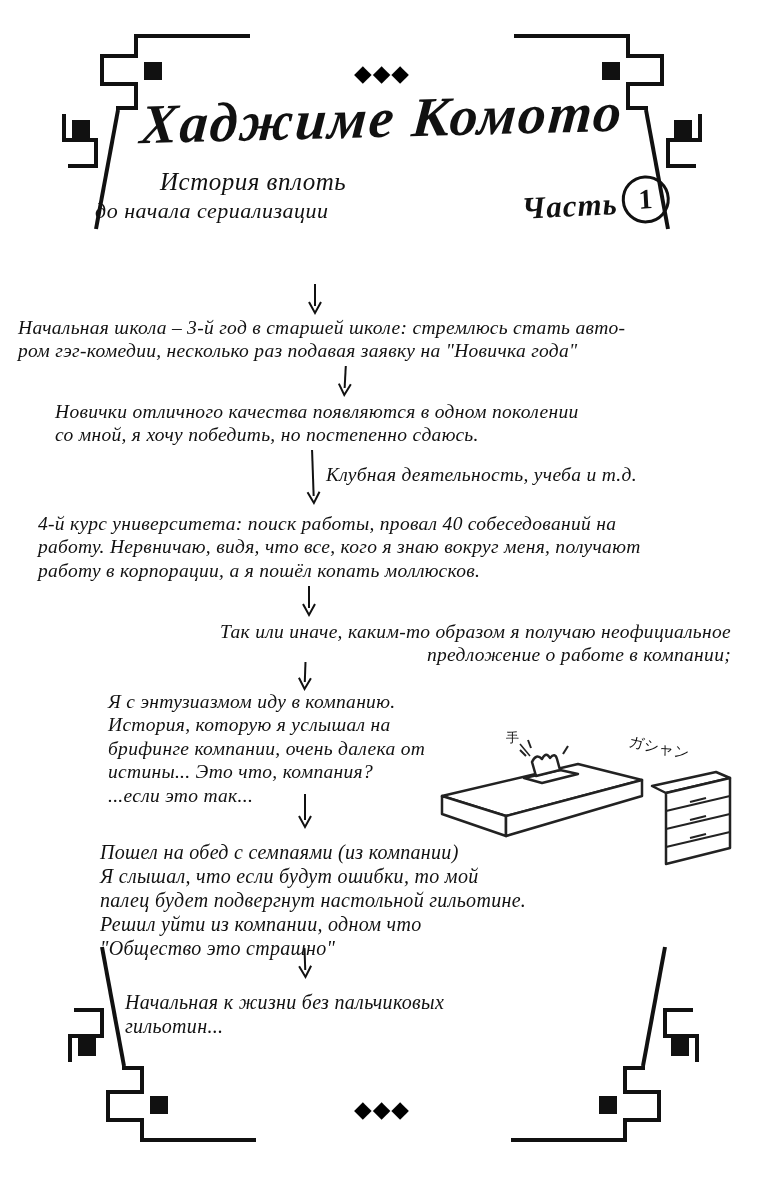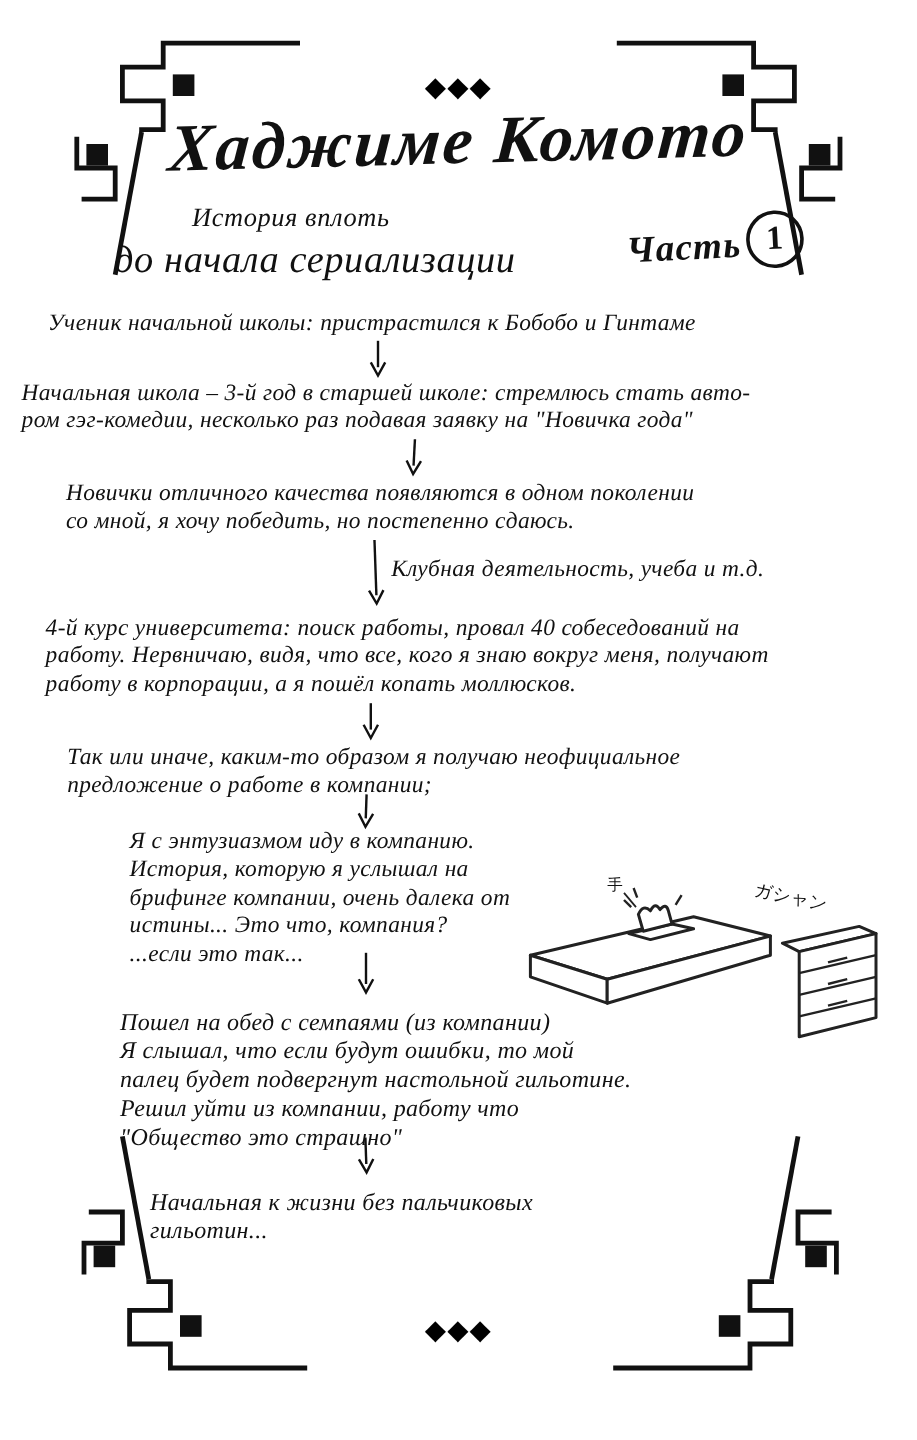--- a/index.html
+++ b/index.html
@@ -15,36 +15,36 @@
   .corner.br{right:55px;top:942px;transform:scale(-1,-1);}
   
   .divider{position:absolute;left:0;width:100%;text-align:center;font-style:normal;
     font-family:"DejaVu Sans",sans-serif;font-size:23px;letter-spacing:1px;color:#000;}
   .divider.top{top:60px;}
   .divider.bottom{top:1096px;}
   .title{
     position:absolute;left:50%;top:86px;transform:translateX(-50%) skewX(-6deg) rotate(-1.5deg);
     font-size:56px;font-weight:bold;white-space:nowrap;letter-spacing:2px;
   }
-  .subtitle1{position:absolute;left:160px;top:168px;font-size:22px;letter-spacing:.5px;}
-  .subtitle2{position:absolute;left:95px;top:198px;font-size:32px;letter-spacing:.5px;}
+  .subtitle1{position:absolute;left:160px;top:168px;font-size:25px;letter-spacing:.5px;}
+  .subtitle2{position:absolute;left:95px;top:198px;font-size:22px;letter-spacing:.5px;}
   .part{position:absolute;left:522px;top:184px;display:flex;align-items:center;gap:4px;transform:rotate(-3deg);}
   .part-label{font-size:31px;font-weight:bold;letter-spacing:1px;}
   .part-circle{
     width:42px;height:42px;border:3px solid #111;border-radius:50%;
     display:flex;align-items:center;justify-content:center;
     font-size:28px;font-weight:bold;font-style:normal;margin-top:-6px;
   }
   
   .step{position:absolute;white-space:pre-line;font-size:19.5px;line-height:1.2;letter-spacing:.3px;}
   .s1{left:40px;top:258px;width:700px;}
   .s2{left:18px;top:316px;width:735px;}
   .s3{left:55px;top:400px;width:650px;font-style:italic;}
   .s4{left:18px;top:512px;width:735px;margin-left:20px;}
-  .s5{left:56px;top:620px;width:660px;}
+  .s5{left:71px;top:620px;width:660px;text-align:right;}
   .s6{left:108px;top:690px;width:360px;}
   .s7{left:100px;top:840px;width:470px;font-size:20px;}
   .s8{left:125px;top:990px;width:430px;font-size:20px;}
   .arrow{position:absolute;overflow:visible;}
   .note{position:absolute;left:326px;top:464px;font-size:19.5px;letter-spacing:.3px;}
   
   .sketch{position:absolute;left:428px;top:726px;width:312px;height:152px;}
   .sketch text{font-style:normal;font-family:"DejaVu Sans",sans-serif;fill:#111;}
 </style>
 </head>
@@ -81,21 +81,20 @@
 
   <div class="divider top">◆◆◆</div>
   <div class="title">Хаджиме Комото</div>
   <div class="subtitle1">История вплоть</div>
   <div class="subtitle2">до начала сериализации</div>
   <div class="part">
     <span class="part-label">Часть</span>
     <span class="part-circle">1</span>
   </div>
 
-  <div class="step s1">Ученик начальной школы: пристрастился к Бобобо и Гинтаме</div>
 
   <svg class="arrow" style="left:306px;top:284px" width="18" height="30">
     <line x1="9" y1="0" x2="9" y2="22" stroke="#111" stroke-width="2"></line>
     <path d="M3 18 L9 29 L15 18" fill="none" stroke="#111" stroke-width="2"></path>
   </svg>
 
   <div class="step s2">Начальная школа – 3-й год в старшей школе: стремлюсь стать авто-
 ром гэг-комедии, несколько раз подавая заявку на "Новичка года"</div>
 
   <svg class="arrow" style="left:336px;top:366px;transform:rotate(3deg)" width="18" height="30">
@@ -168,21 +167,21 @@
   </svg>
 
   <svg class="arrow" style="left:296px;top:794px" width="18" height="34">
     <line x1="9" y1="0" x2="9" y2="26" stroke="#111" stroke-width="2"></line>
     <path d="M3 22 L9 33 L15 22" fill="none" stroke="#111" stroke-width="2"></path>
   </svg>
 
   <div class="step s7">Пошел на обед с семпаями (из компании)
 Я слышал, что если будут ошибки, то мой
 палец будет подвергнут настольной гильотине.
-Решил уйти из компании, работу что
+Решил уйти из компании, одном что
 "Общество это страшно"</div>
 
   <svg class="arrow" style="left:296px;top:948px;transform:rotate(-2deg)" width="18" height="30">
     <line x1="9" y1="0" x2="9" y2="22" stroke="#111" stroke-width="2"></line>
     <path d="M3 18 L9 29 L15 18" fill="none" stroke="#111" stroke-width="2"></path>
   </svg>
 
   <div class="step s8">Начальная к жизни без пальчиковых
 гильотин...</div>
 

